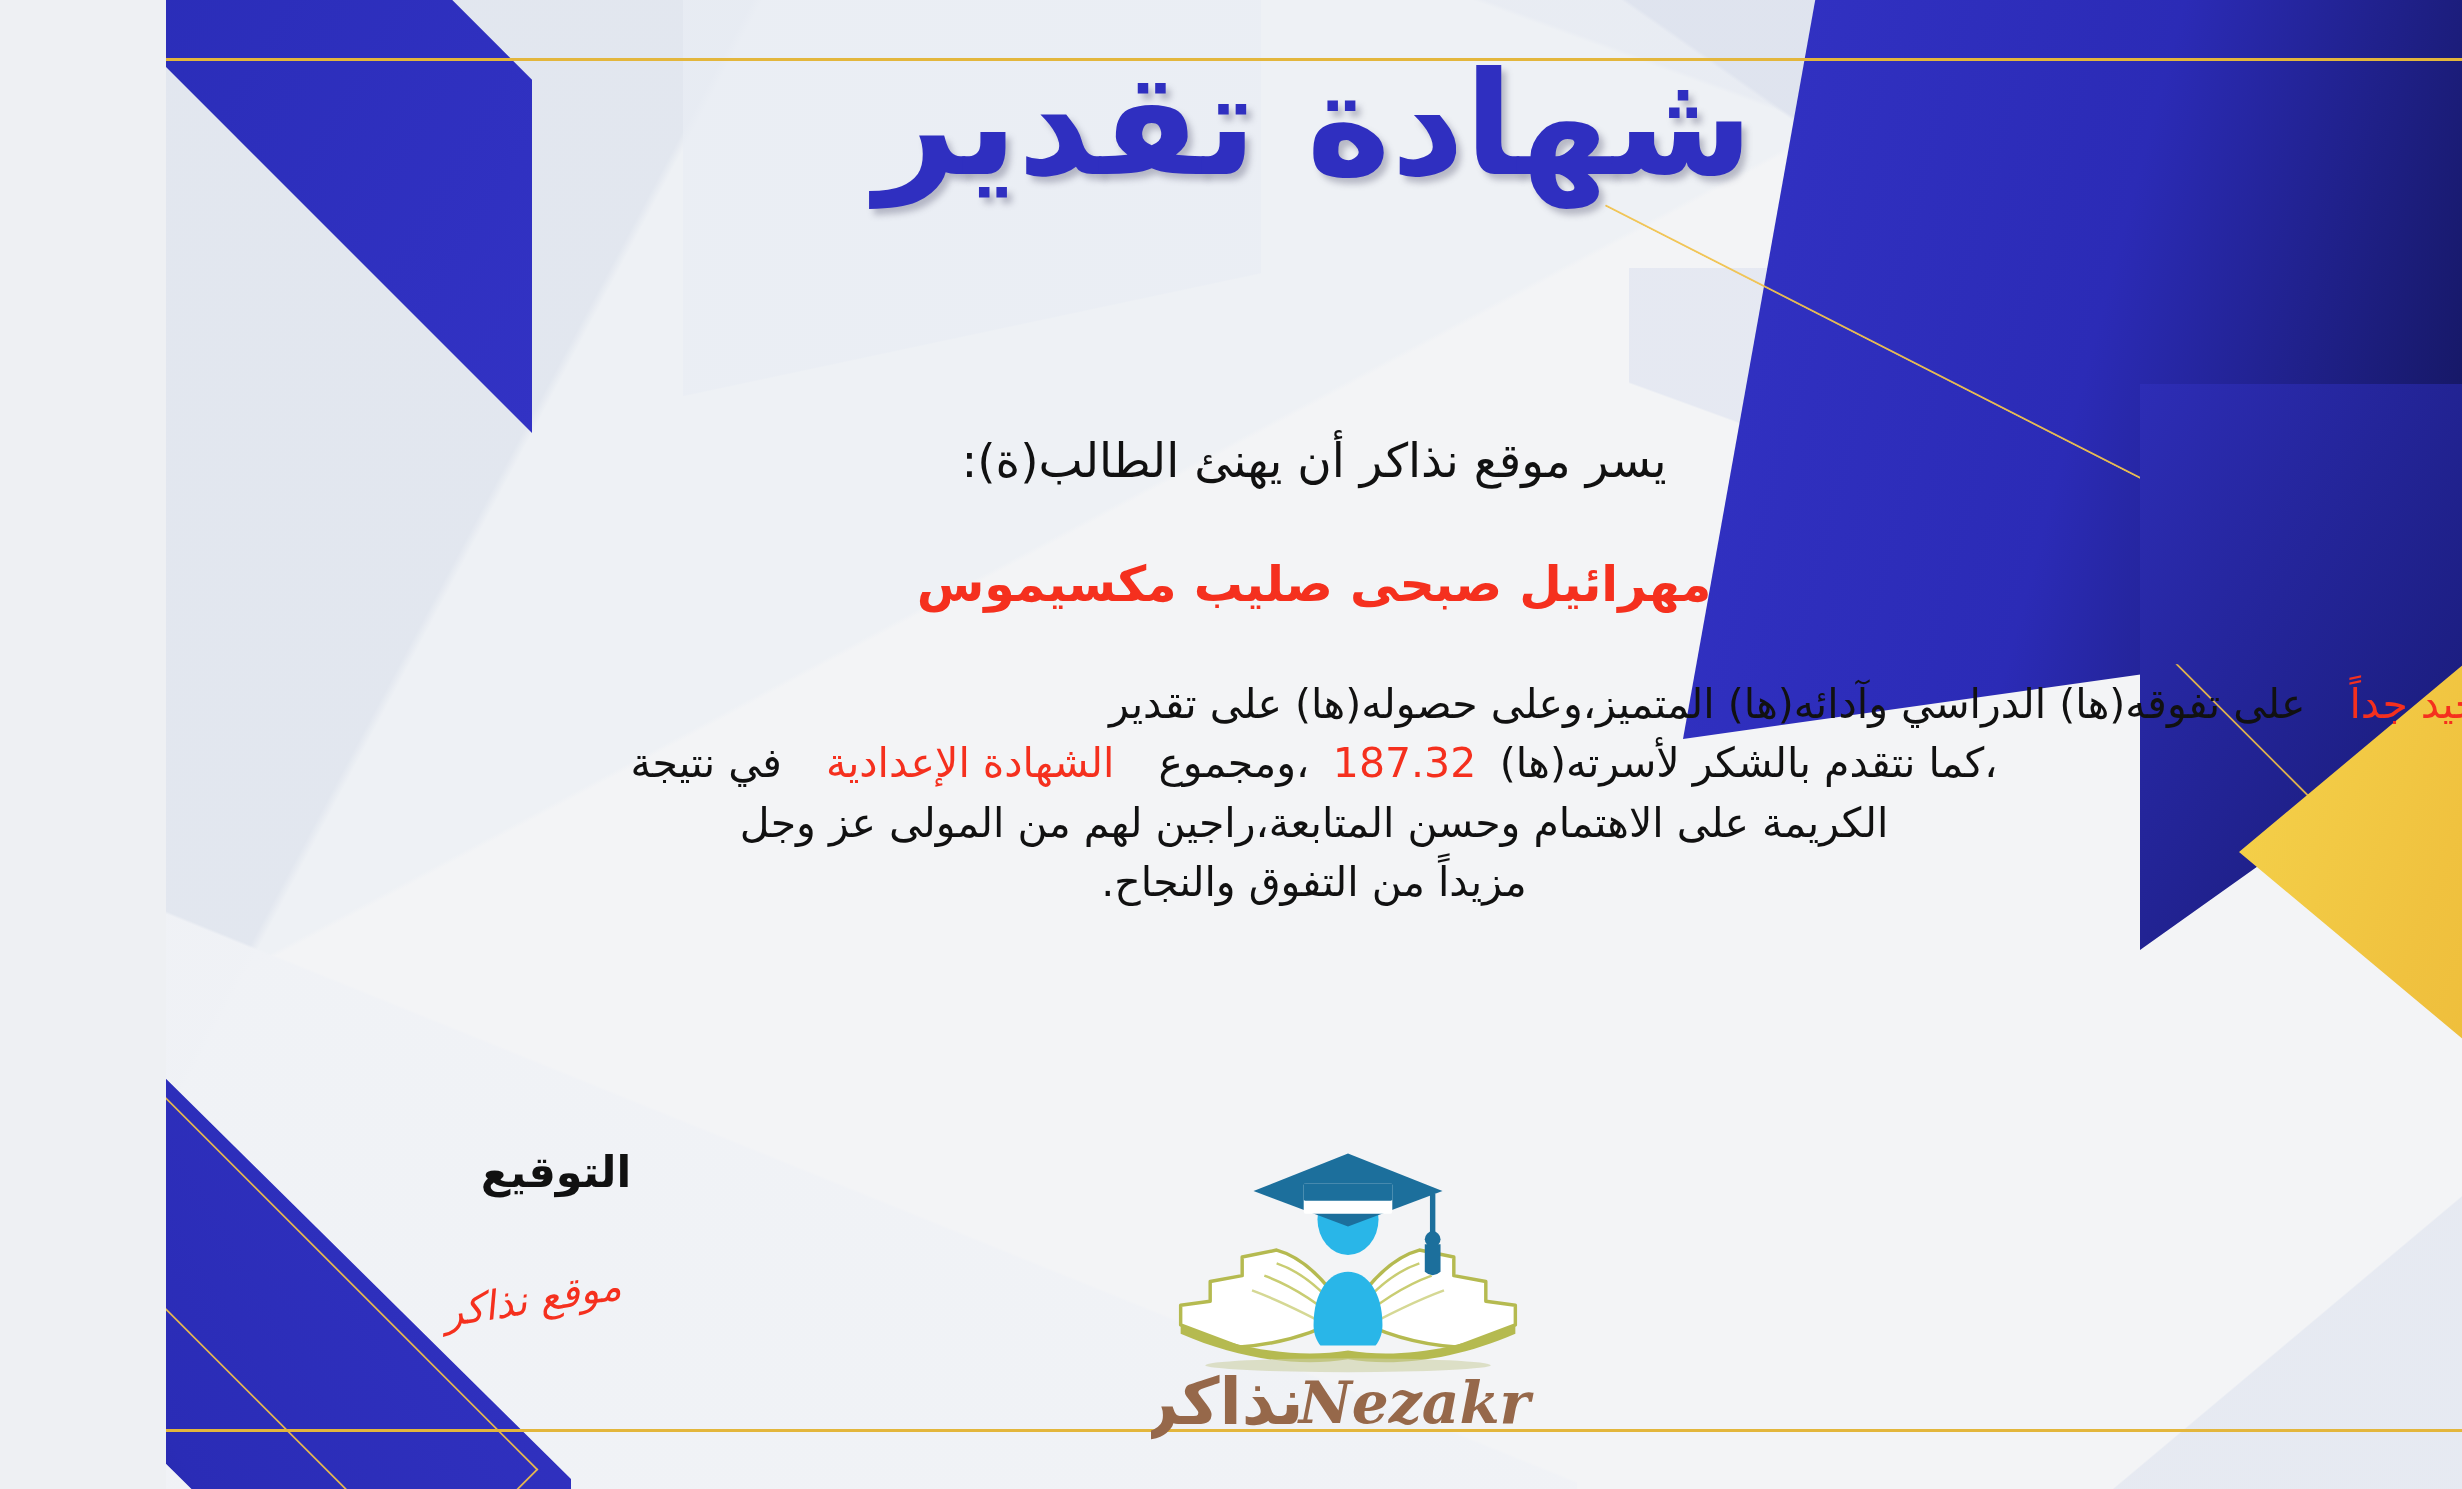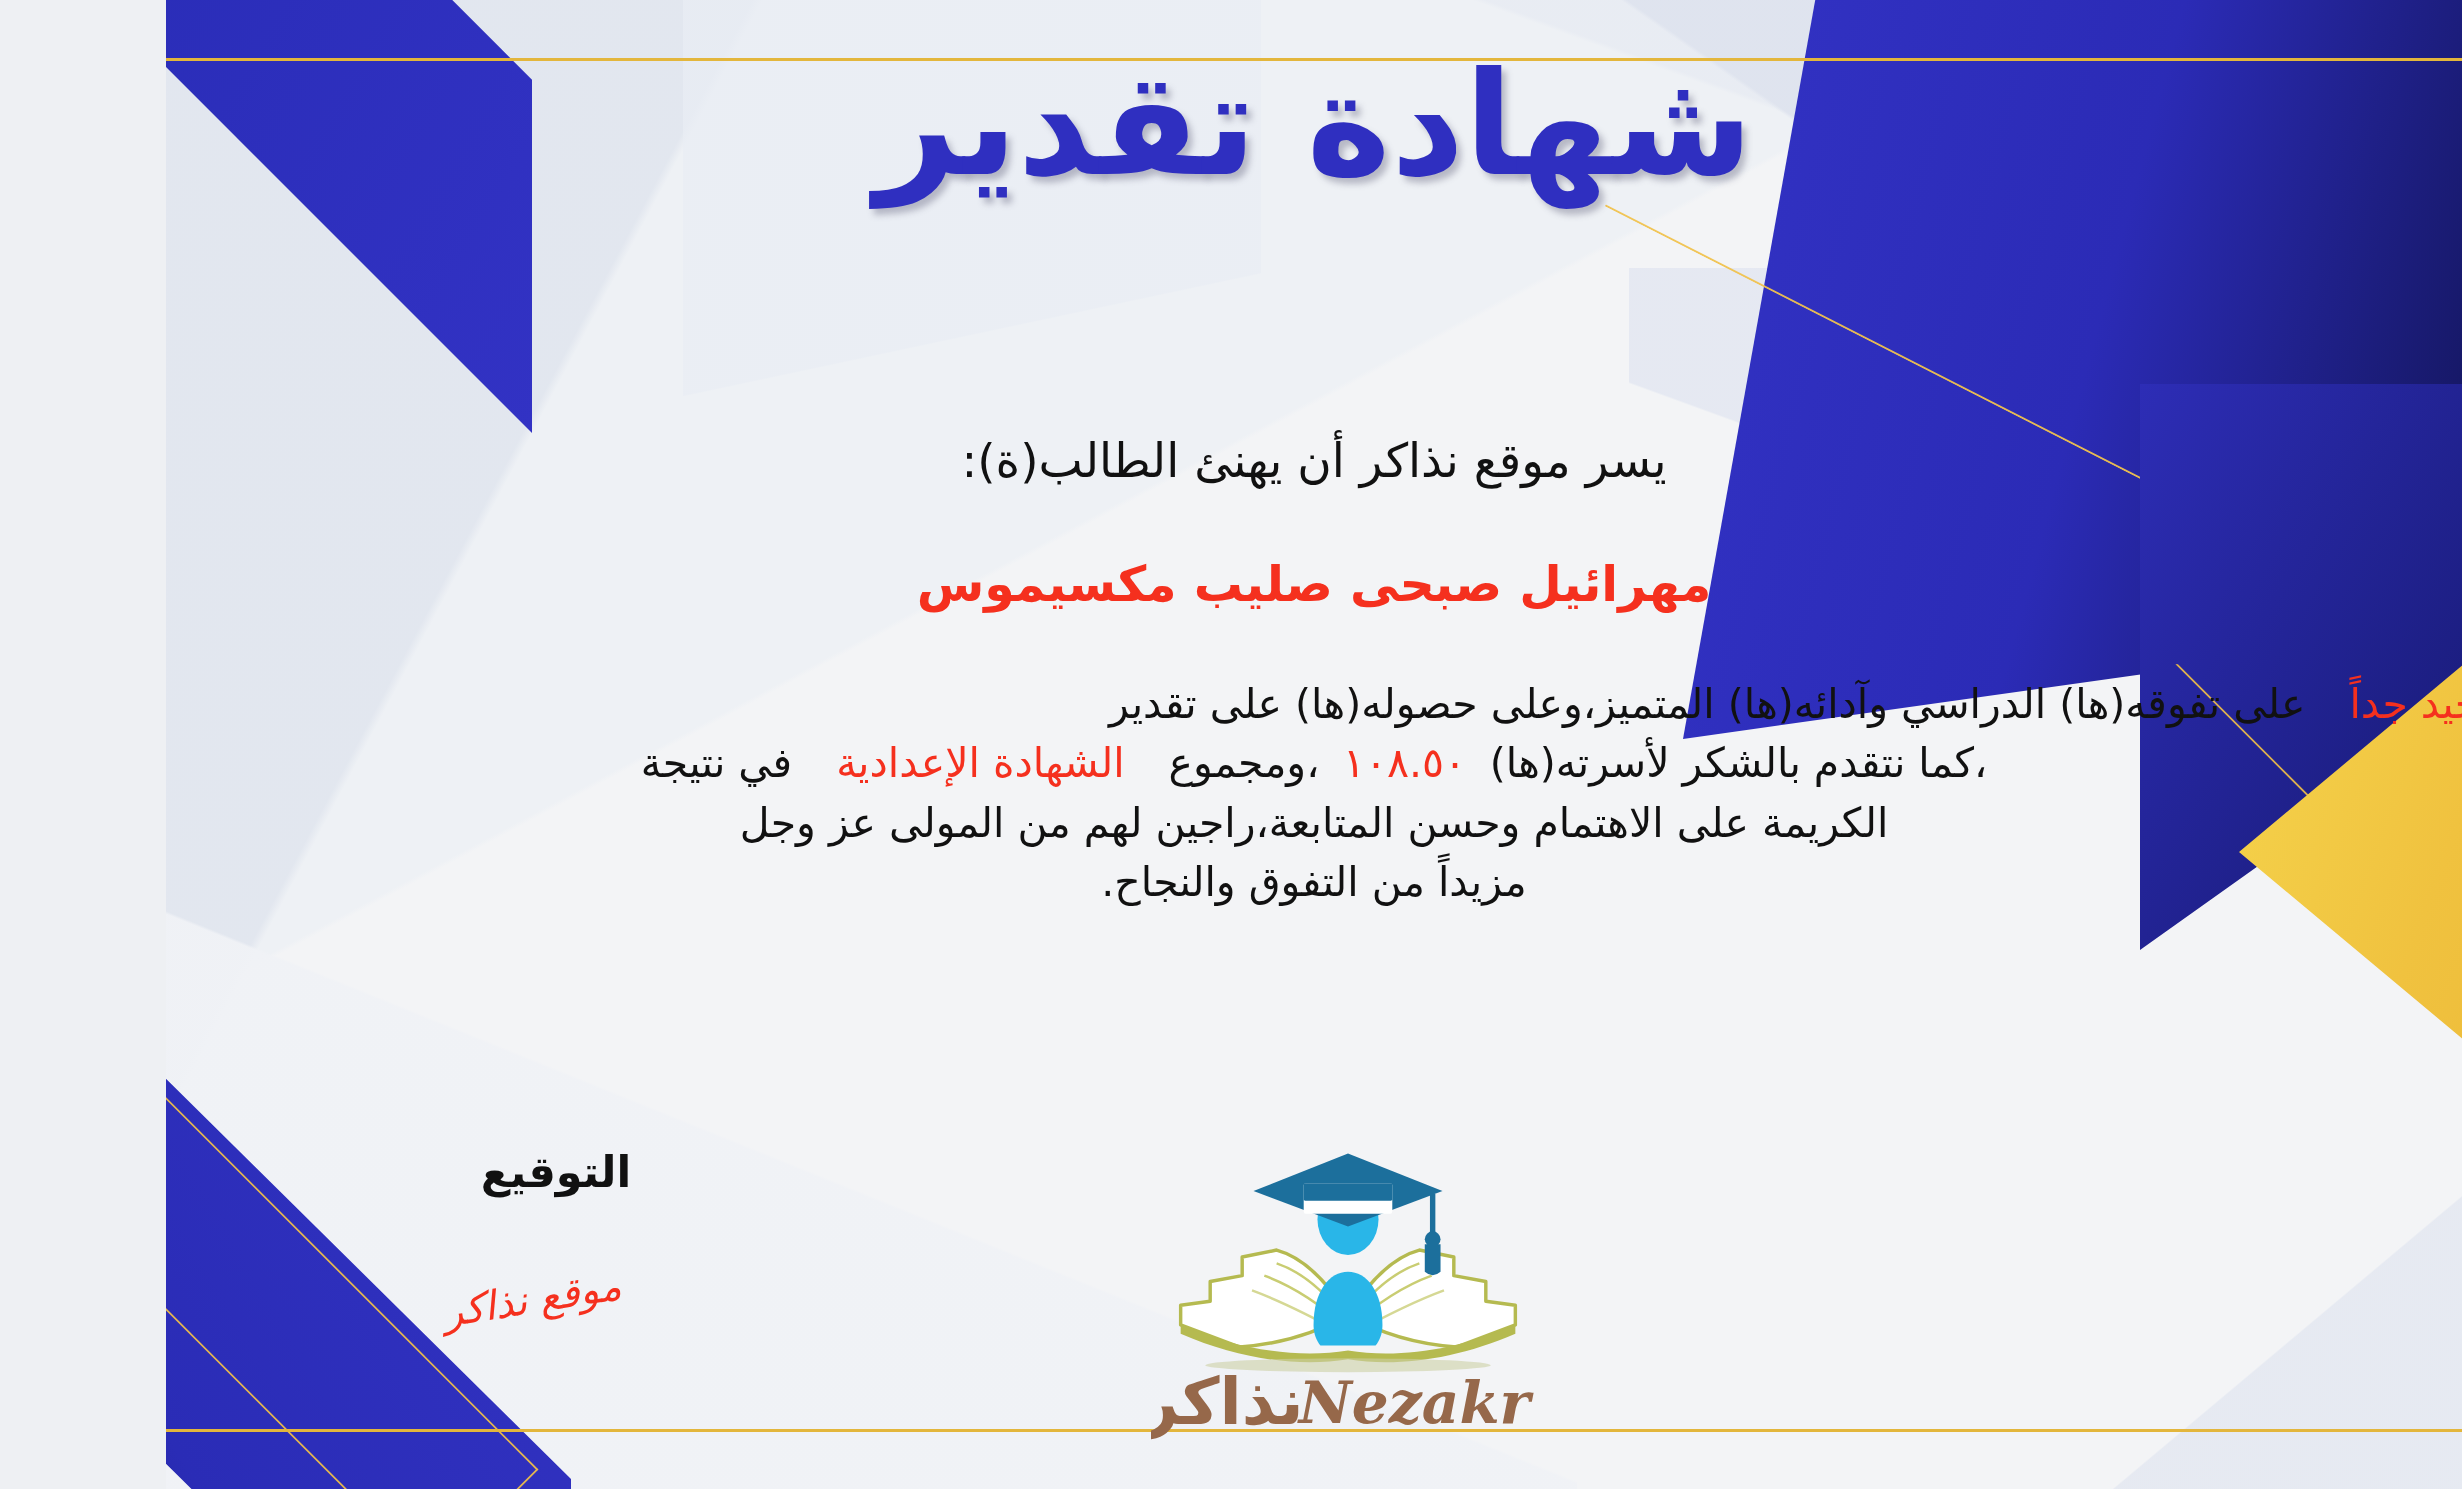--- a/index.html
+++ b/index.html
@@ -200,21 +200,21 @@
 
     <div class="lead">يسر موقع نذاكر أن يهنئ الطالب(ة):</div>
 
     <div class="student-name">مهرائيل صبحى صليب مكسيموس</div>
 
     <div class="para">
       <span class="ln l1">
         <span class="red">جيد جداً</span><span class="sp"></span><span>على تفوقه(ها) الدراسي وآدائه(ها) المتميز،وعلى حصوله(ها) على تقدير</span>
       </span>
       <span class="ln">
-        <span>،كما نتقدم بالشكر لأسرته(ها)</span><span class="sp-sm"></span><span class="red">١٠٨.٥٠</span><span class="sp-sm"></span><span>،ومجموع</span><span class="sp"></span><span class="red">الشهادة الإعدادية</span><span class="sp"></span><span>في نتيجة</span>
+        <span>،كما نتقدم بالشكر لأسرته(ها)</span><span class="sp-sm"></span><span class="red">187.32</span><span class="sp-sm"></span><span>،ومجموع</span><span class="sp"></span><span class="red">الشهادة الإعدادية</span><span class="sp"></span><span>في نتيجة</span>
       </span>
       <span class="ln">الكريمة على الاهتمام وحسن المتابعة،راجين لهم من المولى عز وجل</span>
       <span class="ln">مزيداً من التفوق والنجاح.</span>
     </div>
 
     <div class="sign-label">التوقيع</div>
     <div class="sign-script">موقع نذاكر</div>
 
     <div class="logo">
       <svg viewBox="0 0 800 640" xmlns="http://www.w3.org/2000/svg">

